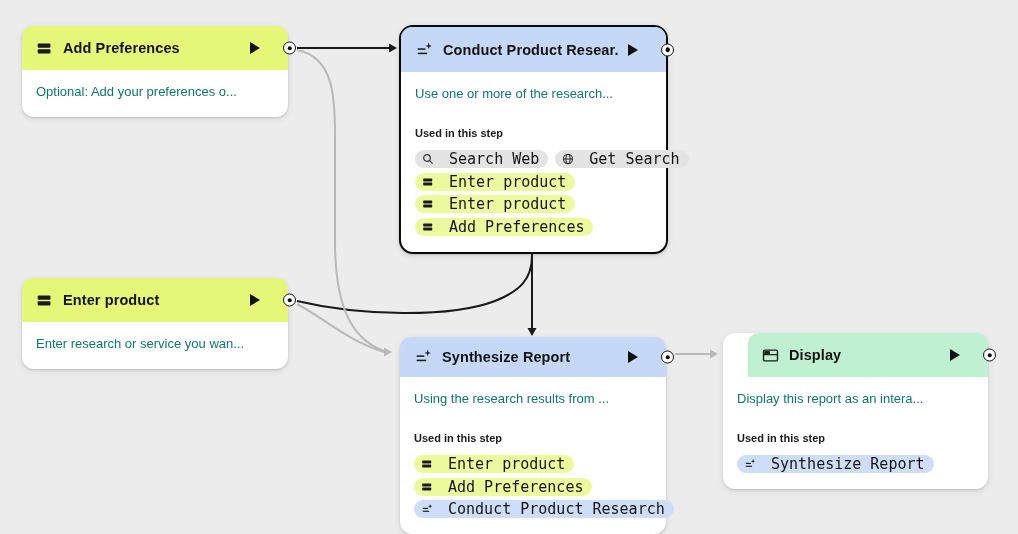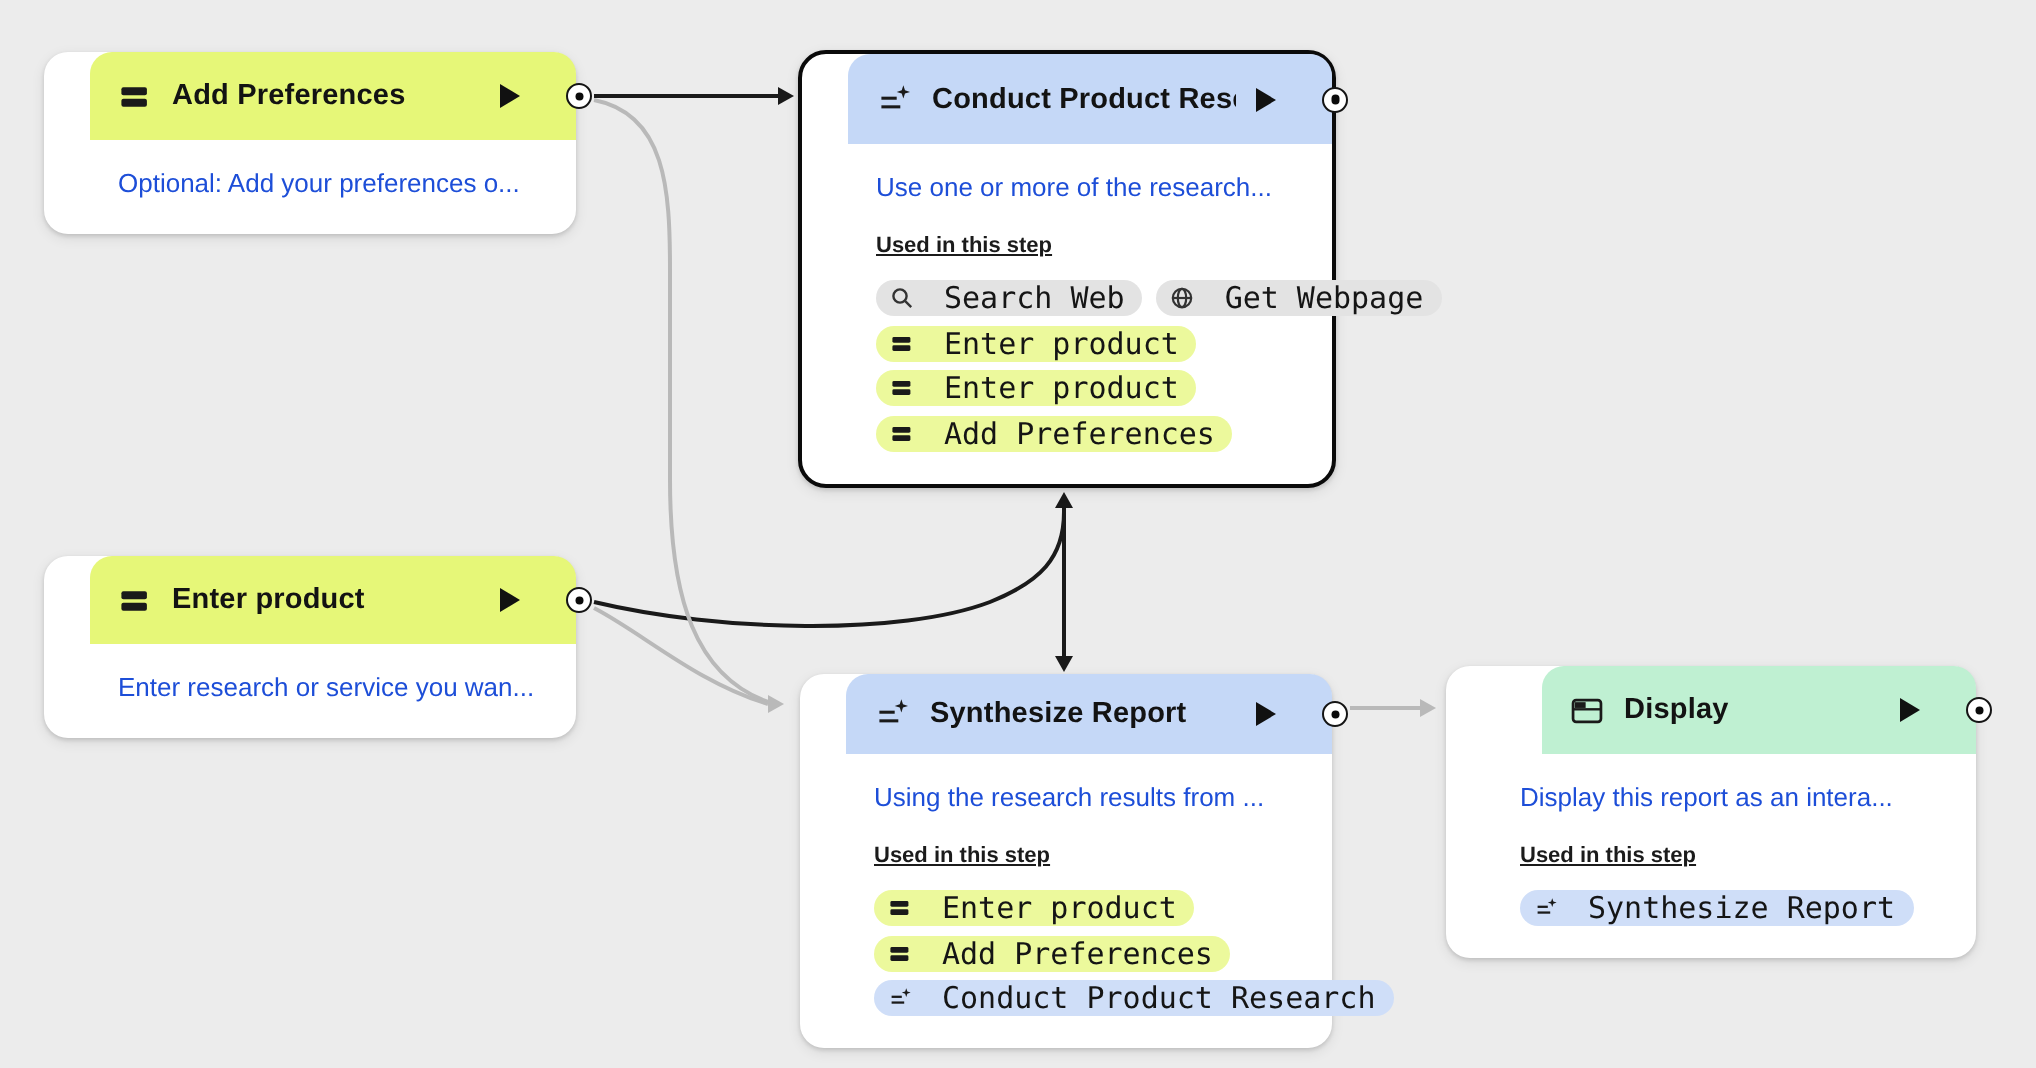--- a/index.html
+++ b/index.html
@@ -22,21 +22,20 @@
   }
   .edges{position:absolute;left:0;top:0;z-index:0;}
   .e-dark{stroke:var(--edge-dark);stroke-width:2;fill:none;}
   .e-light{stroke:var(--edge-light);stroke-width:2;fill:none;}
   .a-dark{fill:var(--edge-dark);stroke:none;}
   .a-light{fill:var(--edge-light);stroke:none;}
 
   .node{
     position:absolute;background:#fff;border-radius:12px;z-index:1;
     box-shadow:0 1px 2px rgba(0,0,0,.14), 0 2px 7px rgba(0,0,0,.09);
-    padding-left:23px;
   }
   .node.selected{border:2px solid #0a0a0a;border-radius:14px;}
   .node-header{
     display:flex;align-items:center;gap:10px;
     padding:0 28px 0 14px;height:44px;position:relative;
     border-radius:11px 11px 0 0;
   }
   .node.selected .node-header{border-radius:11px 11px 0 0;height:45px;}
   .hdr-input{background:var(--input-header);}
   .hdr-generate{background:var(--generate-header);}
@@ -49,22 +48,22 @@
   .port{
     position:absolute;right:-8px;top:50%;transform:translateY(-50%);
     width:13px;height:13px;border-radius:50%;background:#fff;
     border:1.5px solid #141414;z-index:3;
   }
   .port::after{
     content:"";position:absolute;left:50%;top:50%;transform:translate(-50%,-50%);
     width:4.5px;height:4.5px;border-radius:50%;background:#0b0b0b;
   }
   .node-body{padding:13px 14px 16px;}
-  .desc{font-size:13px;color:#1d4ed8;line-height:18px;}
-  .used-label{margin-top:13px;font-size:11px;font-weight:700;color:#1b1b1b;line-height:15px;text-decoration:underline;}
+  .desc{font-size:13px;color:#0f766e;line-height:18px;}
+  .used-label{margin-top:23px;font-size:11px;font-weight:700;color:#1b1b1b;line-height:15px;}
   .chips{margin-top:9px;display:flex;flex-direction:column;align-items:flex-start;gap:4.5px;}
   .chip-row{display:flex;gap:7px;}
   .chip{
     display:inline-flex;align-items:center;gap:15px;height:18px;
     padding:0 9px 0 7px;border-radius:10px;white-space:nowrap;
     font-family:"DejaVu Sans Mono", monospace;font-size:15px;color:#151515;
     cursor:pointer;
   }
   .chip-yellow{background:var(--chip-yellow);}
   .chip-blue{background:var(--chip-blue);}
@@ -138,21 +137,21 @@
             <line x1="7.6" y1="7.6" x2="10.6" y2="10.6" stroke="#333" stroke-width="1.2"></line>
           </svg>
           <span>Search Web</span>
         </span>
         <span class="chip chip-gray">
           <svg class="hicon" width="12" height="12" viewBox="0 0 12 12">
             <circle cx="6" cy="6" r="4.6" fill="none" stroke="#333" stroke-width="1.1"></circle>
             <ellipse cx="6" cy="6" rx="2.1" ry="4.6" fill="none" stroke="#333" stroke-width="1.1"></ellipse>
             <line x1="1.4" y1="6" x2="10.6" y2="6" stroke="#333" stroke-width="1.1"></line>
           </svg>
-          <span>Get Webpage</span>
+          <span>Get Search</span>
         </span>
       </div>
       <span class="chip chip-yellow">
         <svg class="hicon" width="12" height="12" viewBox="0 0 20 20">
           <rect x="2" y="4.2" width="15" height="4.8" rx="1.2" fill="#1a1a1a"></rect>
             <rect x="2" y="11" width="15" height="4.8" rx="1.2" fill="#1a1a1a"></rect>
         </svg>
         <span>Enter product</span>
       </span>
       <span class="chip chip-yellow">

